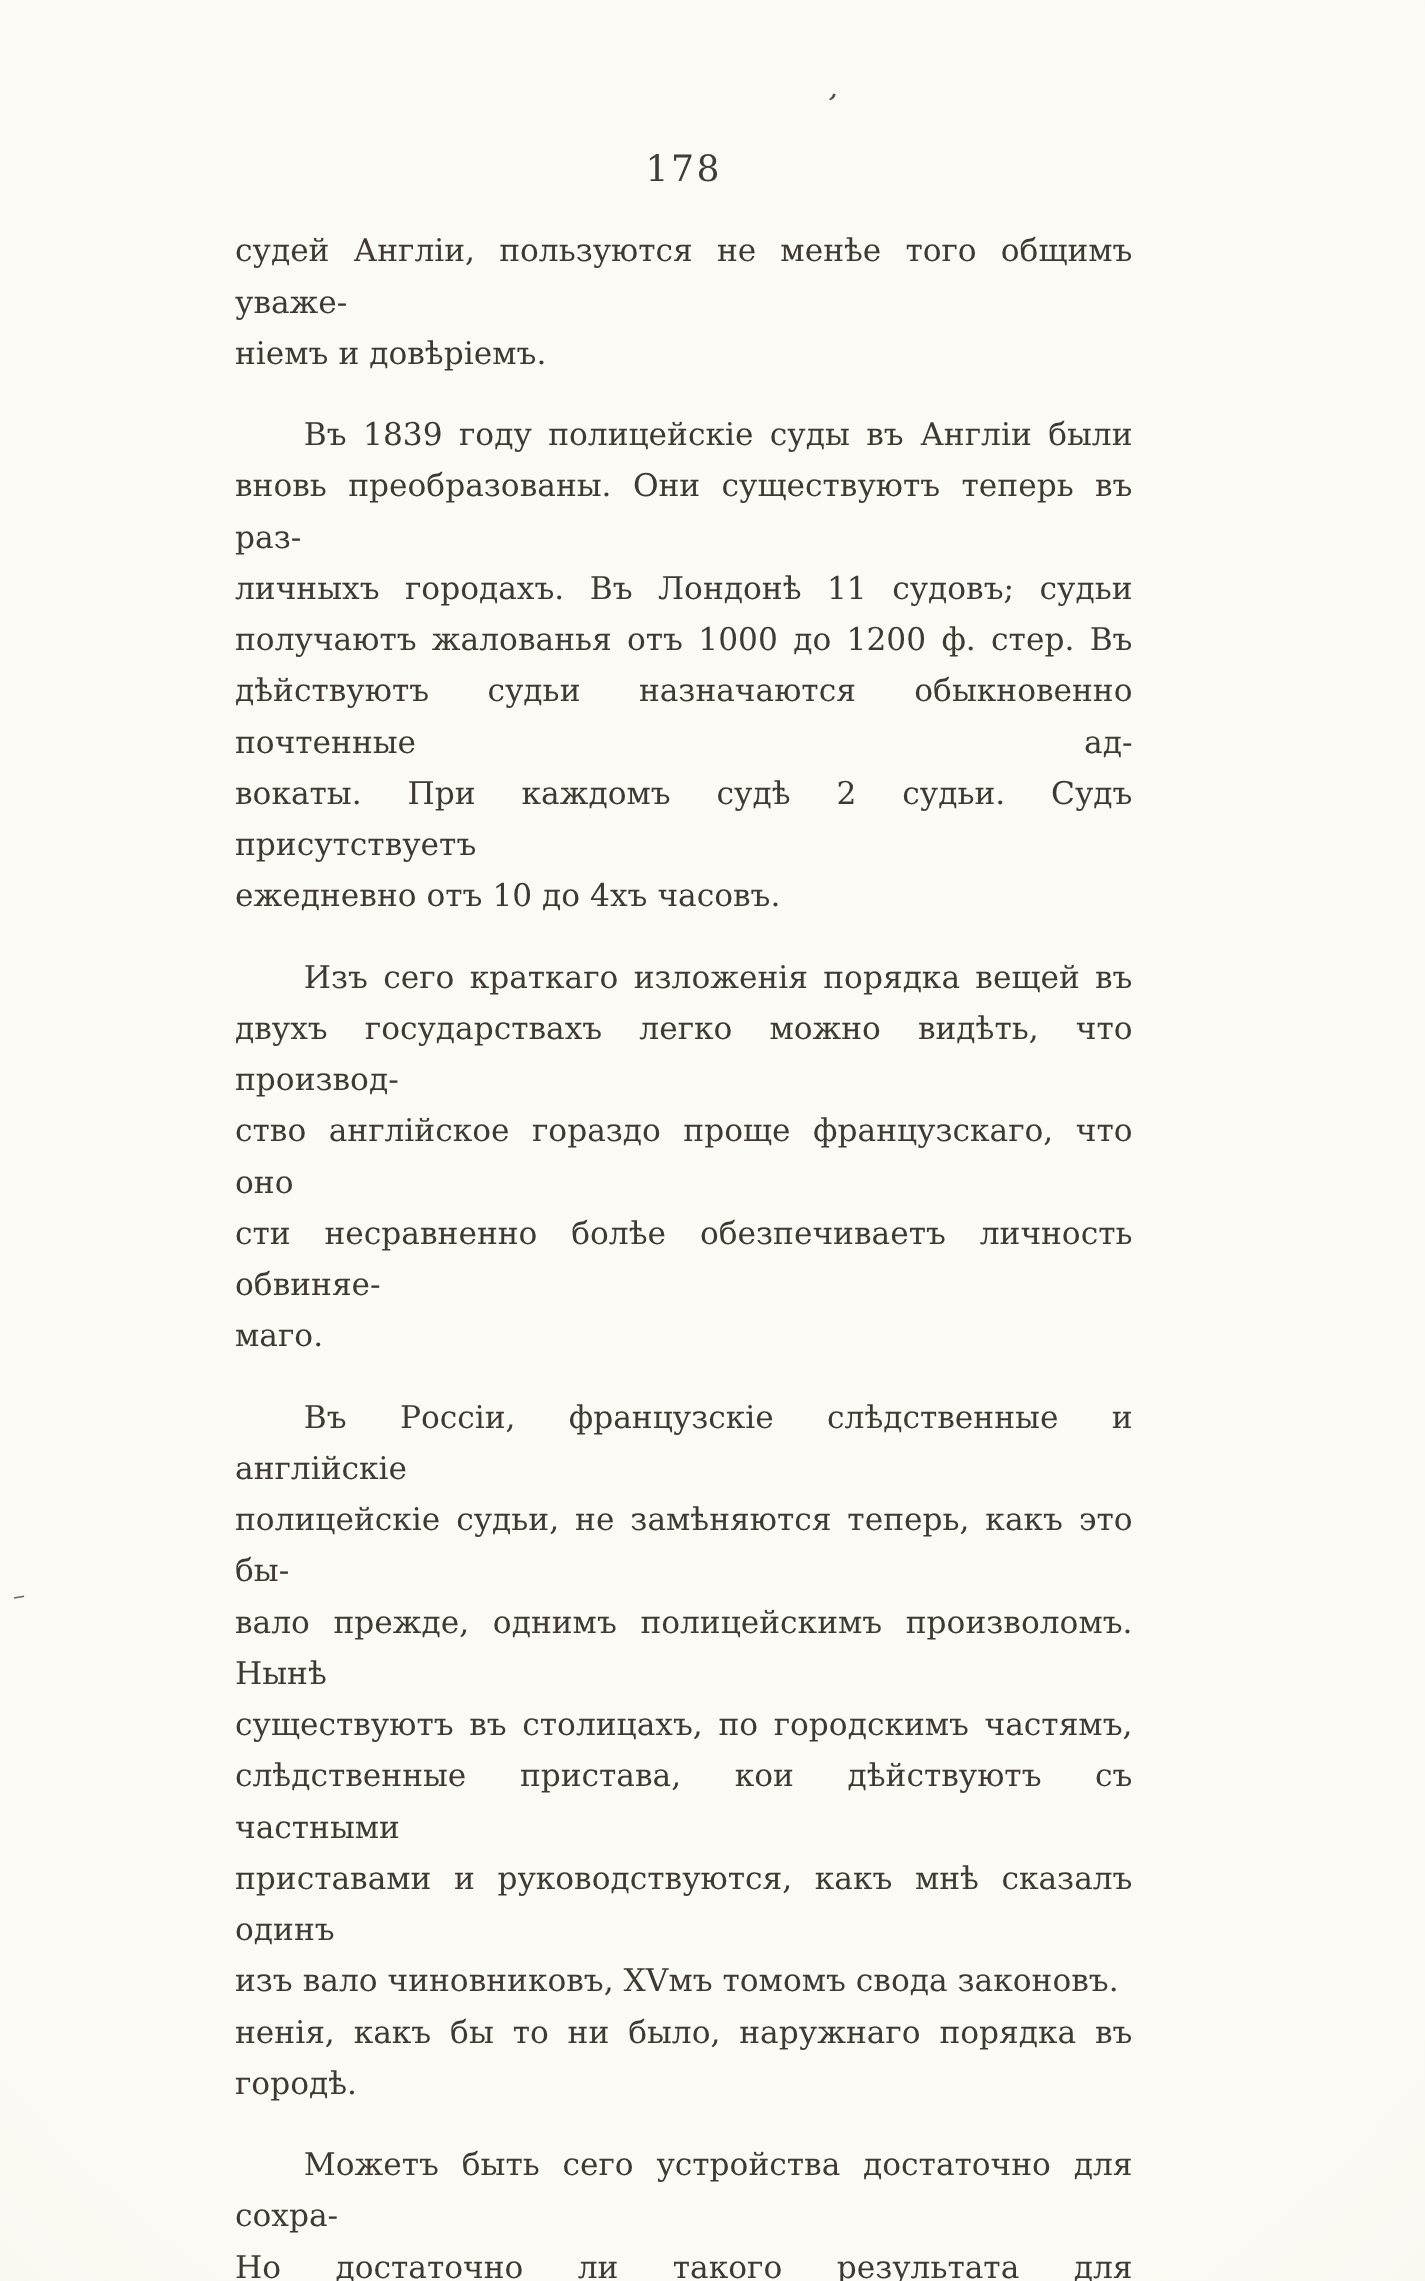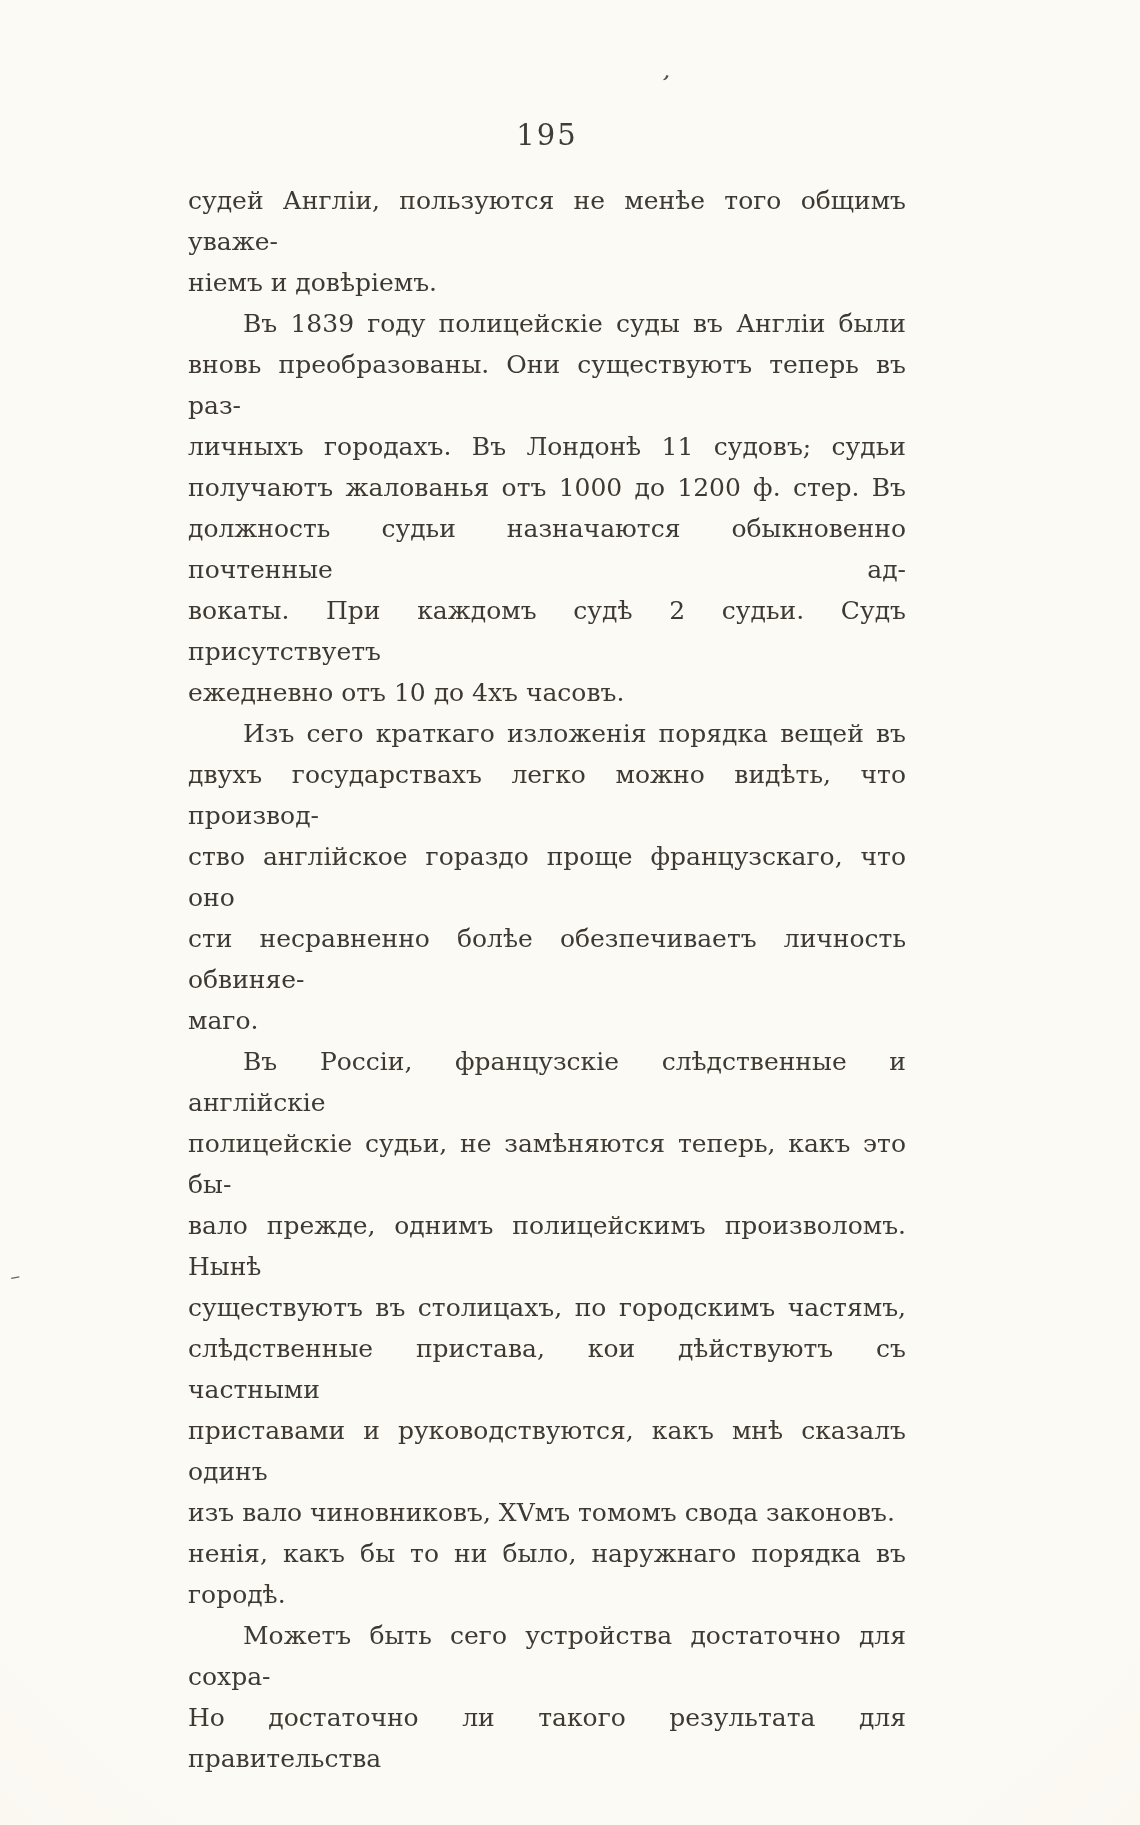--- a/index.html
+++ b/index.html
@@ -41,20 +41,21 @@
   .paragraph {
     margin: 0;
   }
   .line {
     text-align: justify;
     text-align-last: justify;
     white-space: normal;
   }
   .line.indent {
     text-indent: 55px;
+    margin-top: 24px;
   }
   .line.last {
     text-align-last: left;
   }
   .it {
   }
   .ink-mark {
     position: absolute;
     color: #55524c;
     font-size: 24px;
@@ -72,32 +73,32 @@
     color: #6a675f;
     transform: rotate(-10deg);
   }
 </style>
 </head>
 <body>
 
 <div class="page">
   <span class="ink-mark top-right">’</span>
   <span class="ink-mark left-margin">–</span>
-  <div class="page-number">195</div>
+  <div class="page-number">178</div>
   <div class="text-block">
       <div class="paragraph">
         <div class="line"><span>судей Англіи, пользуются не менѣе того общимъ уваже-</span></div>
         <div class="line last"><span>ніемъ и довѣріемъ.</span></div>
       </div>
       <div class="paragraph">
         <div class="line indent"><span>Въ 1839 году полицейскіе суды въ Англіи были</span></div>
         <div class="line"><span>вновь преобразованы. Они существуютъ теперь въ раз-</span></div>
         <div class="line"><span>личныхъ городахъ. Въ Лондонѣ 11 судовъ; судьи</span></div>
         <div class="line"><span>получаютъ жалованья отъ 1000 до 1200 ф. стер. Въ</span></div>
-        <div class="line"><span>должность судьи назначаются обыкновенно почтенные ад-</span></div>
+        <div class="line"><span>дѣйствуютъ судьи назначаются обыкновенно почтенные ад-</span></div>
         <div class="line"><span>вокаты. При каждомъ судѣ 2 судьи. Судъ присутствуетъ</span></div>
         <div class="line last"><span>ежедневно отъ 10 до 4хъ часовъ.</span></div>
       </div>
       <div class="paragraph">
         <div class="line indent"><span>Изъ сего краткаго изложенія порядка вещей въ</span></div>
         <div class="line"><span>двухъ государствахъ легко можно видѣть, что производ-</span></div>
         <div class="line"><span>ство англійское гораздо проще французскаго, что оно</span></div>
         <div class="line"><span>сти несравненно болѣе обезпечиваетъ личность обвиняе-</span></div>
         <div class="line last"><span>маго.</span></div>
       </div>

